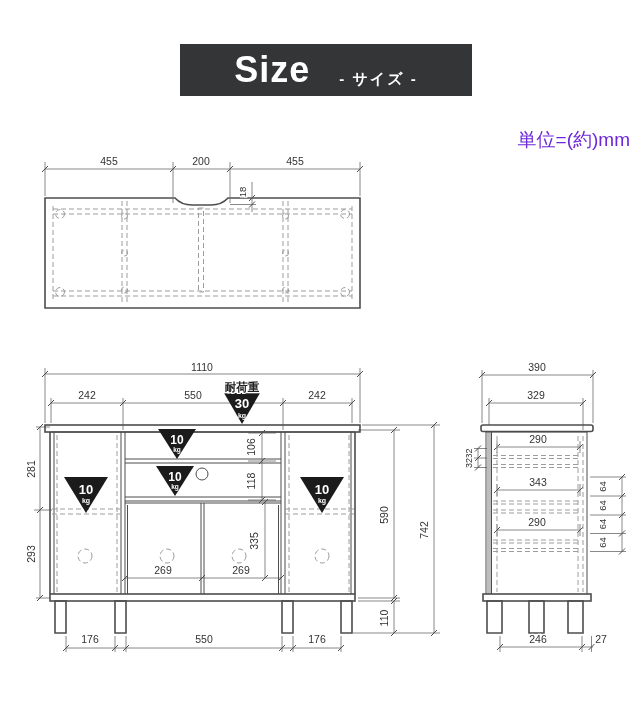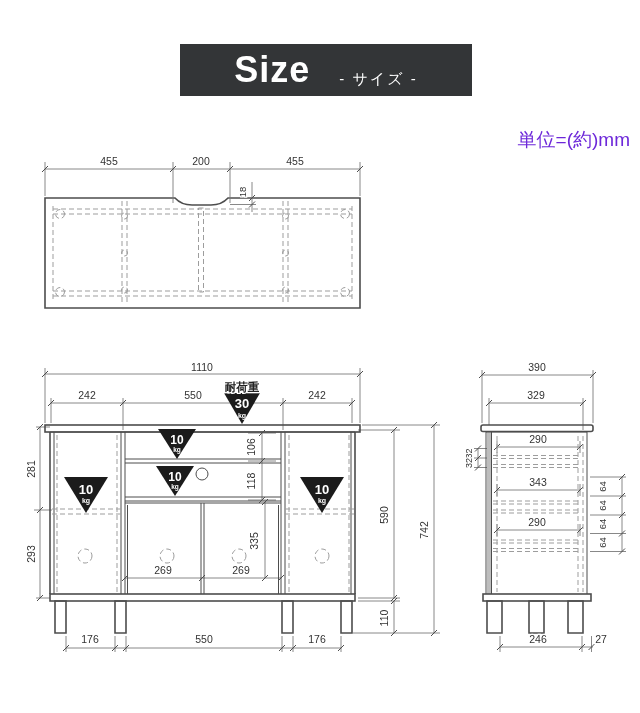--- a/index.html
+++ b/index.html
@@ -6,21 +6,21 @@
   body {
     width:640px; height:713px; position:relative; overflow:hidden;
     background:#ffffff; font-family:"Liberation Sans",sans-serif;
   }
   .header {
     position:absolute; left:180px; top:44px; width:292px; height:52px;
     background:#333537; color:#fff; display:flex; align-items:center;
     justify-content:center; gap:29px;
   }
   .header .t { font-size:36px; font-weight:bold; letter-spacing:1px; line-height:1; }
-  .header .s { font-size:15px; font-weight:normal; letter-spacing:2px; margin-top:18px; }
+  .header .s { font-size:15px; font-weight:bold; letter-spacing:2px; margin-top:18px; }
   .unit {
     position:absolute; top:127px; left:460px; width:170px; text-align:right;
     font-size:19px; color:#6d28d9;
   }
   svg { position:absolute; left:0; top:0; }
   .o   { stroke:#4d4d4d; fill:none; stroke-width:1.6; }
   .o1  { stroke:#4d4d4d; fill:none; stroke-width:1; }
   .d   { stroke:#9d9d9d; fill:none; stroke-width:1; stroke-dasharray:5 3; }
   .dim { stroke:#7a7a7a; fill:none; stroke-width:0.9; }
   .tick{ stroke:#4d4d4d; fill:none; stroke-width:1; }

